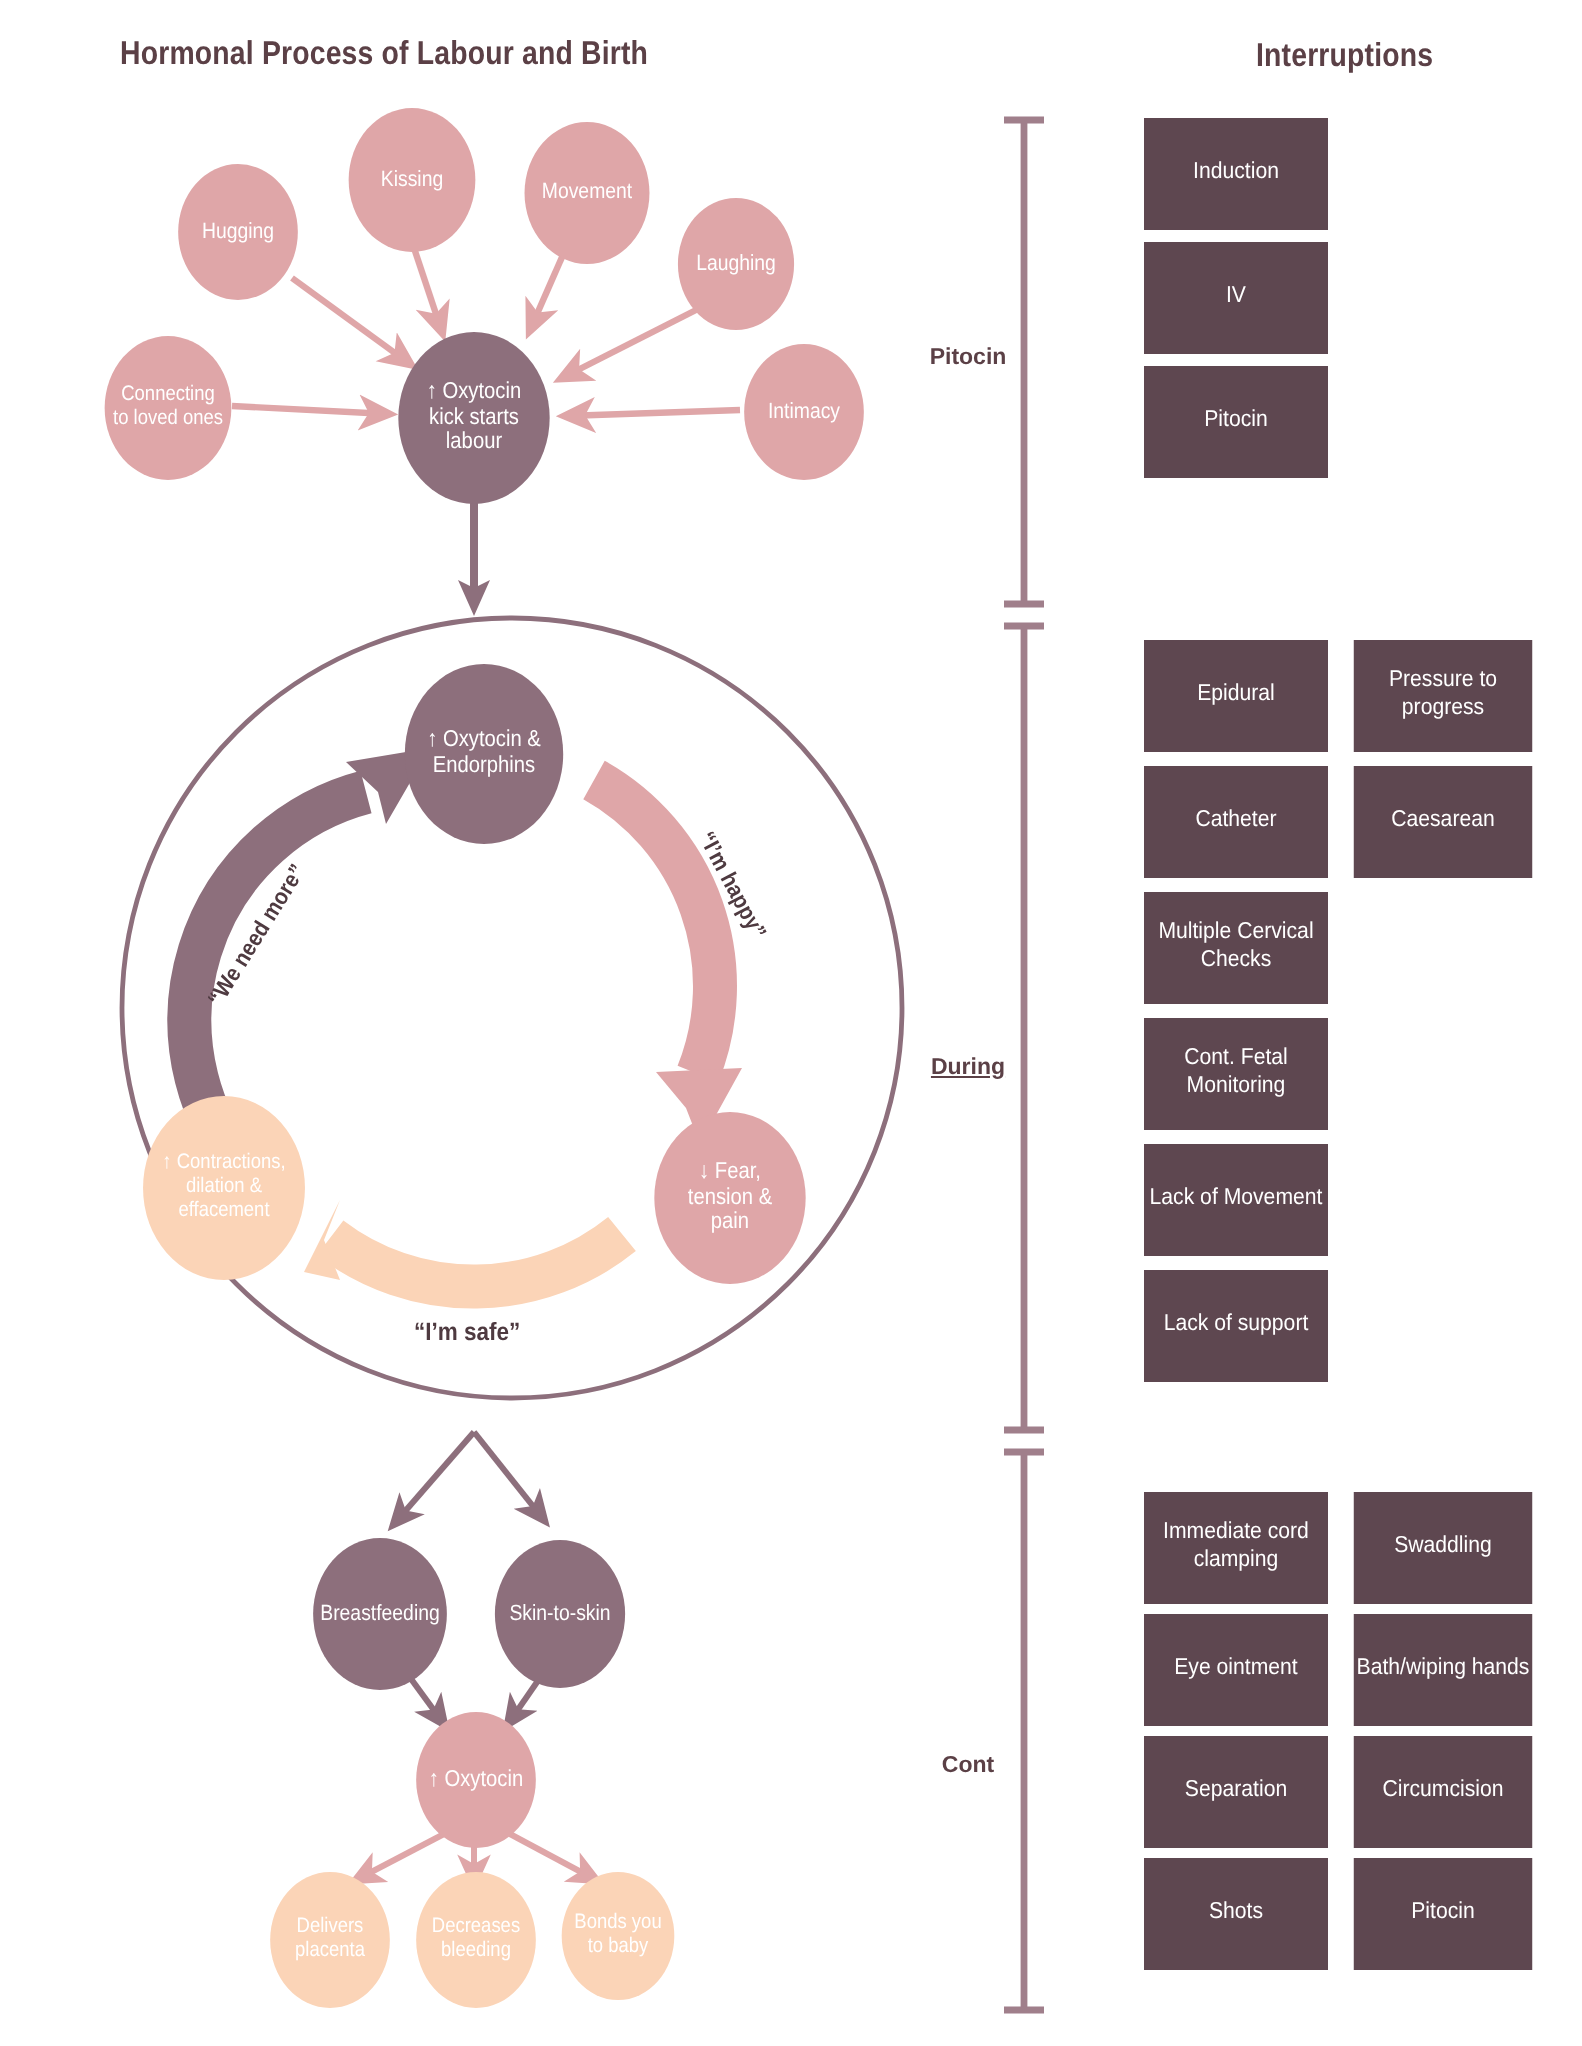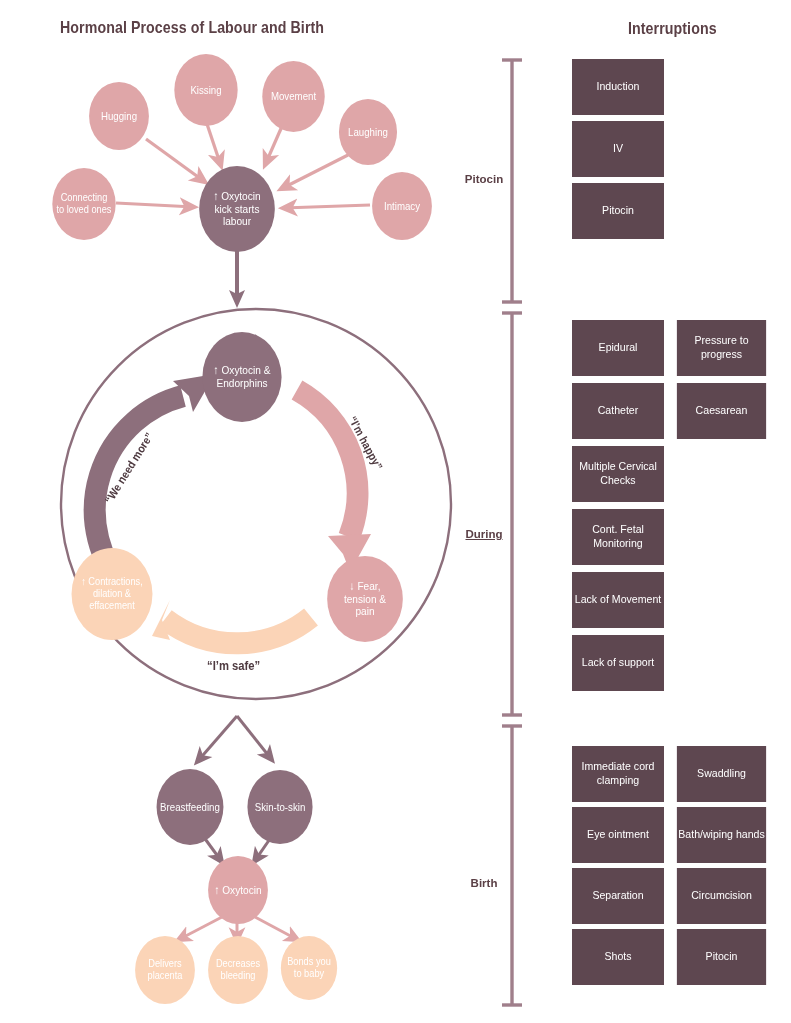--- a/index.html
+++ b/index.html
@@ -234,21 +234,21 @@
     <span>to baby</span>
   </div>
 
   <div class="phase-label" style="left:455px;top:173px;width:58px;">
     <span>Pitocin</span>
   </div>
   <div class="phase-label" style="left:455px;top:528px;width:58px;text-decoration:underline;">
     <span>During</span>
   </div>
   <div class="phase-label" style="left:455px;top:877px;width:58px;">
-    <span>Birth</span>
+    <span>Cont</span>
   </div>
 
   <div class="ibox" style="left:568px;top:59px;width:100px;height:56px;">
     <span>Induction</span>
     </div>
   <div class="ibox" style="left:568px;top:121px;width:100px;height:56px;">
     <span>IV</span>
     </div>
   <div class="ibox" style="left:568px;top:183px;width:100px;height:56px;">
     <span>Pitocin</span>

